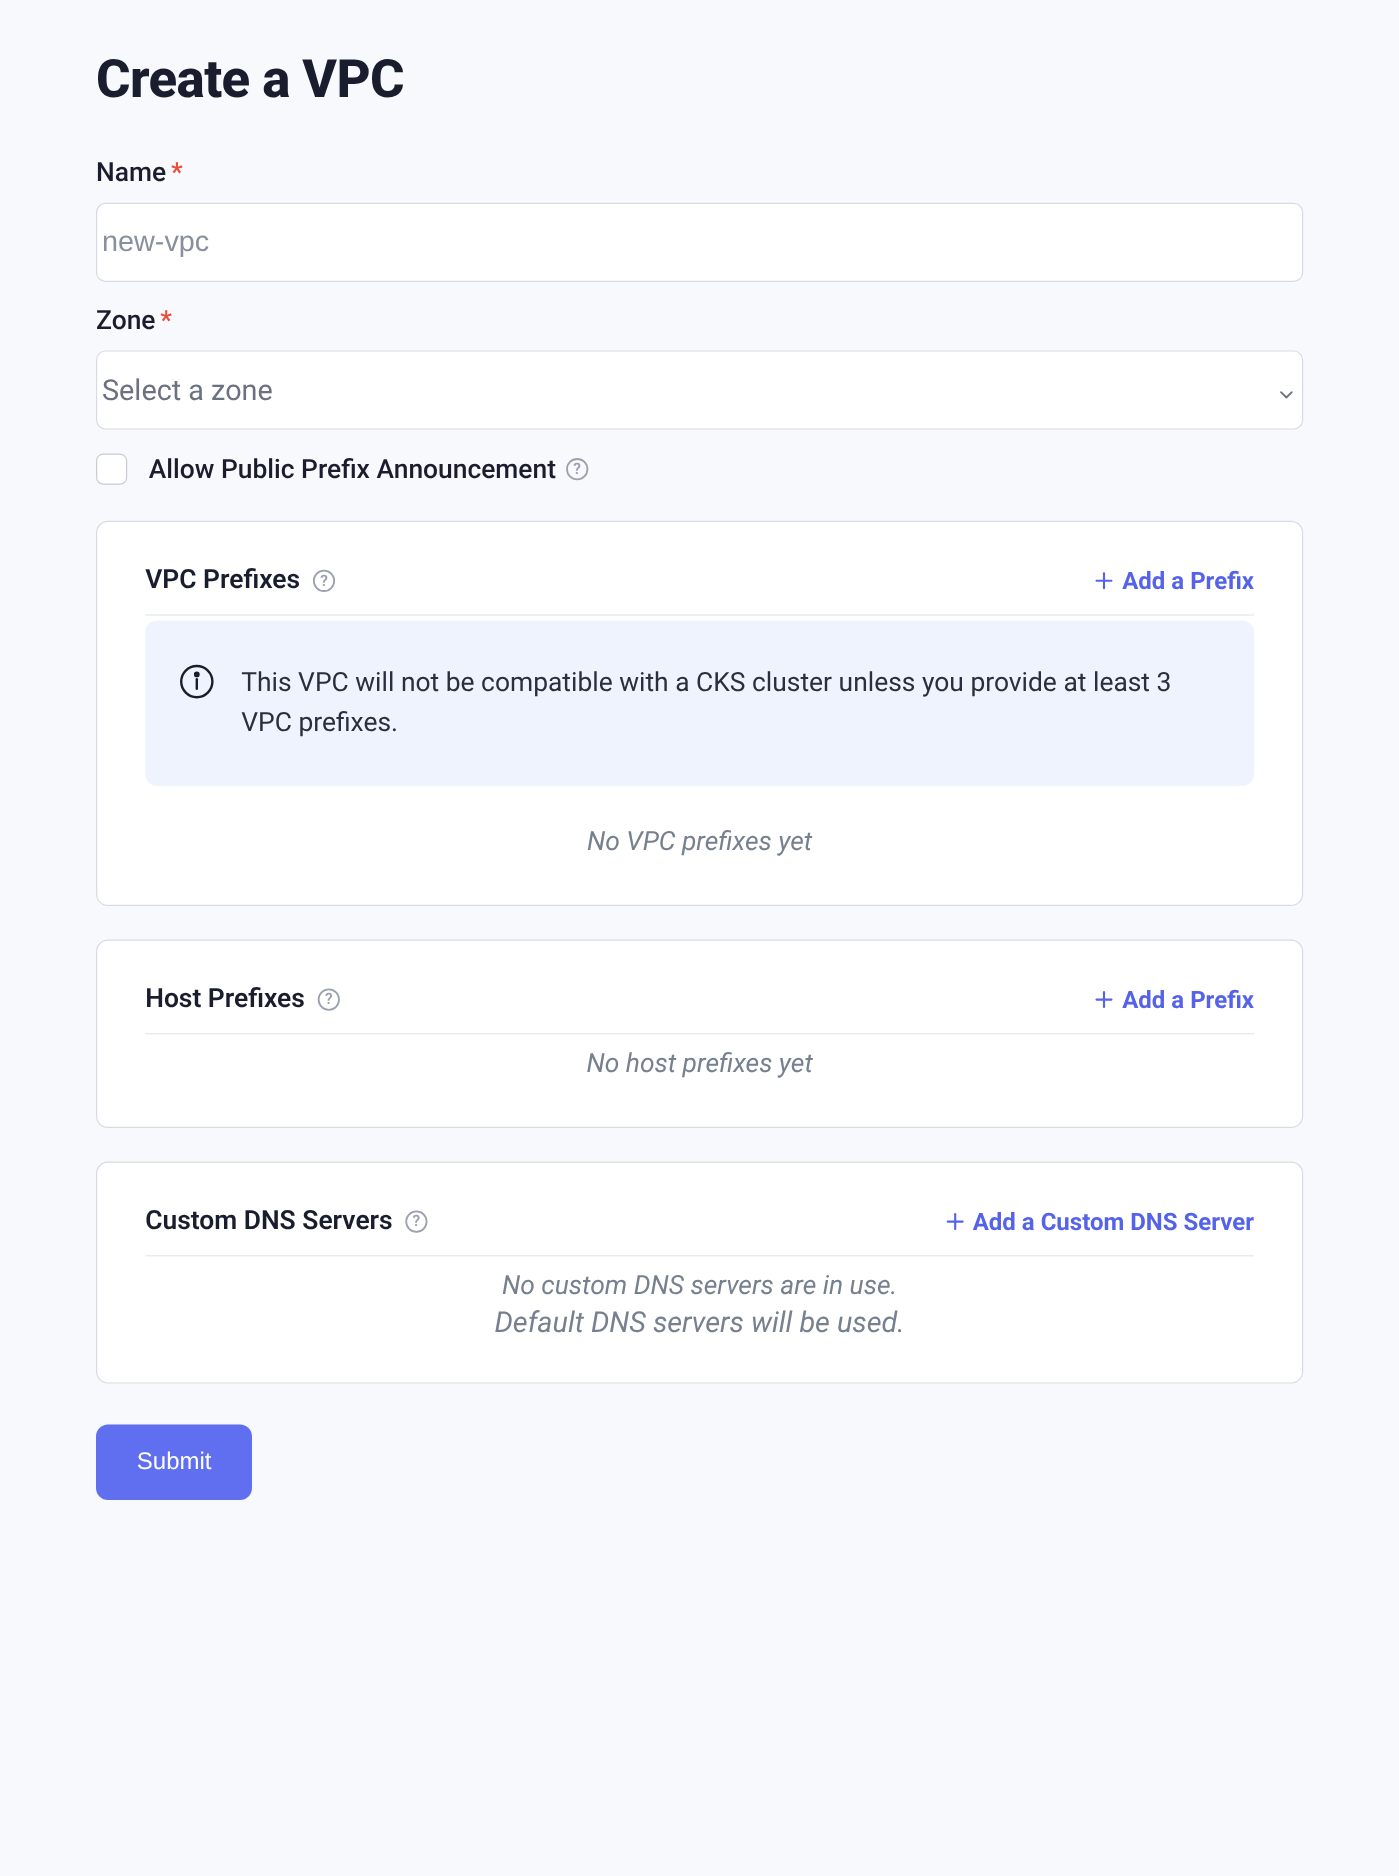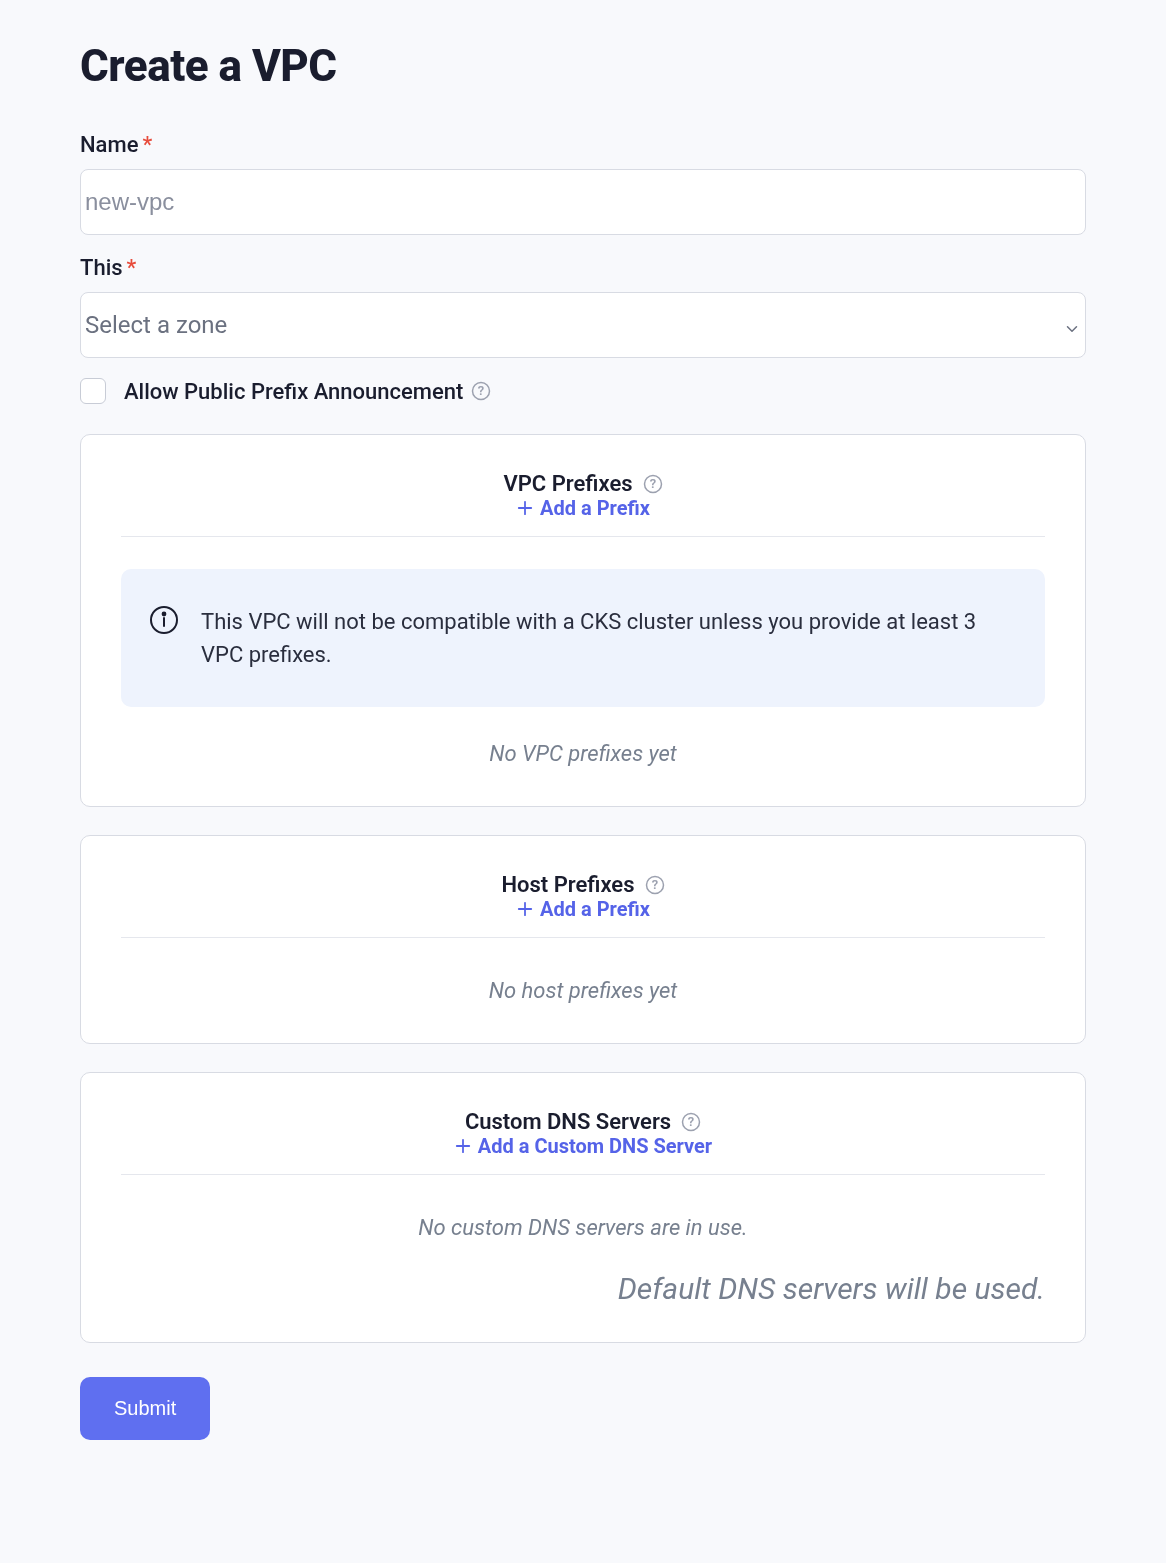--- a/index.html
+++ b/index.html
@@ -79,22 +79,21 @@
     background: #fff;
     padding: 36px 40px;
     margin-bottom: 28px;
   }
   .card-header {
     display: flex;
     align-items: center;
     justify-content: space-between;
     padding-bottom: 16px;
     border-bottom: 1px solid #e5e7ed;
-    margin-bottom: 32px;
-    flex-direction: column;
+    margin-bottom: 4px;
   }
   .card-title {
     font-size: 22px;
     font-weight: 600;
     color: #1a1d2e;
     display: flex;
     align-items: center;
     gap: 10px;
   }
   .add-link {
@@ -127,25 +126,24 @@
     color: #2a2e3e;
   }
   .empty-text {
     text-align: center;
     font-style: italic;
     color: #77808f;
     font-size: 22px;
     padding: 8px 0 4px;
   }
   .empty-sub {
-    text-align: right;
+    text-align: center;
     font-style: italic;
     color: #77808f;
-    font-size: 30px;
-    margin-top: 27px;
+    font-size: 24px;
   }
   .submit-btn {
     background: #5f6ff0;
     color: #fff;
     border: none;
     border-radius: 10px;
     padding: 20px 34px;
     font-size: 20px;
     font-weight: 400;
     cursor: pointer;
@@ -161,21 +159,21 @@
 
 <div class="field">
   <label class="field-label">
     <span>Name</span><span class="required">*</span>
   </label>
   <input type="text" class="text-input" placeholder="new-vpc" style="">
 </div>
 
 <div class="field">
   <label class="field-label">
-    <span>This</span><span class="required">*</span>
+    <span>Zone</span><span class="required">*</span>
   </label>
   <div class="select-input">
     <span class="select-placeholder">Select a zone</span>
     <span class="chevron">
       <svg viewBox="0 0 24 24" width="18" height="18" fill="none">
           <polyline points="6 9 12 15 18 9" stroke="#6b7180" stroke-width="2" stroke-linecap="round" stroke-linejoin="round"></polyline>
         </svg>
     </span>
   </div>
 </div>

